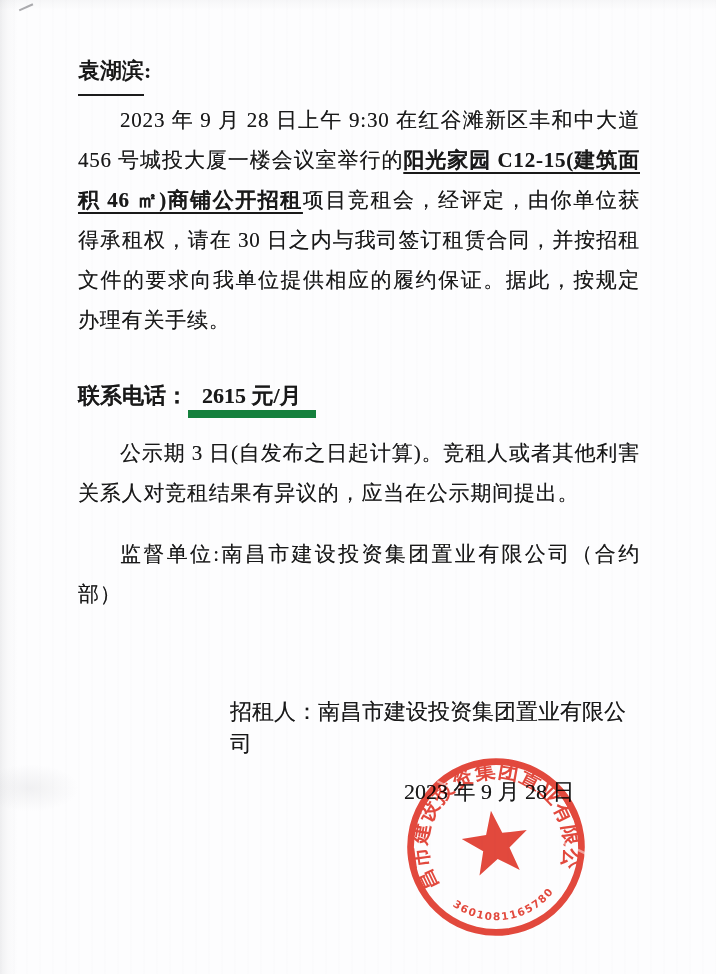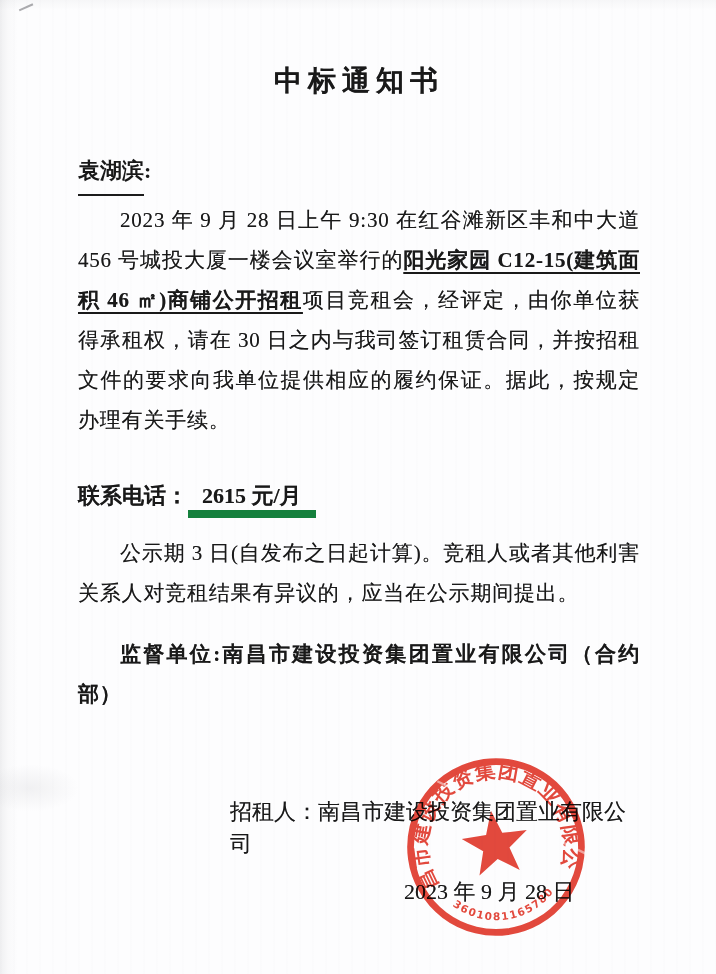--- a/index.html
+++ b/index.html
@@ -28,40 +28,39 @@
     text-shadow:0 0 .4px rgba(0,0,0,.5);
   }
   .para1{margin-top:14px;text-indent:2em;height:240px;}
   .bold-underline{
     font-weight:700;text-decoration:underline;
     text-decoration-thickness:2px;text-underline-offset:5px;
   }
   .result-line{margin-top:40px;font-size:22px;font-weight:700;line-height:32px;text-shadow:0 0 .4px rgba(0,0,0,.5);}
   .result-line .value{border-bottom:8px solid #15803d;padding:0 14px 2px;}
   .para2{text-indent:2em;height:80px;}
-  .supervisor{margin-top:6px;text-indent:2em;font-weight:700;}
+  .supervisor{margin-top:6px;text-indent:2em;font-weight:400;}
   .phone{text-indent:2em;font-weight:700;line-height:46px;}
   .footer{margin-top:82px;font-size:22px;line-height:32px;text-shadow:0 0 .4px rgba(0,0,0,.5);}
   .footer-line1{margin-left:152px;}
   .footer-date{margin-left:326px;margin-top:16px;}
   .seal{
     position:absolute;left:400px;top:751px;width:192px;height:192px;
     transform:rotate(-8deg);mix-blend-mode:multiply;opacity:.93;
   }
   .corner-mark{
     position:absolute;left:20px;top:6px;width:15px;height:7px;
     border-top:2px solid rgba(90,90,96,.5);transform:rotate(-24deg);
   }
 </style>
 </head>
 <body>
 
 <div class="page">
 
-  <h1 class="doc-title">中标通知书</h1>
 
   <div class="salutation">
     <span class="name">袁湖滨</span><span>:</span>
   </div>
 
   <p class="para para1">
     <span>2023 年 9 月 28 日上午 9:30 在红谷滩新区丰和中大道 456 号城投大厦一楼会议室举行的</span><span class="bold-underline">阳光家园 C12-15(建筑面积 46 ㎡)商铺公开招租</span><span>项目竞租会，经评定，由你单位获得承租权，请在 30 日之内与我司签订租赁合同，并按招租文件的要求向我单位提供相应的履约保证。据此，按规定办理有关手续。</span>
   </p>
 
   <div class="result-line">

